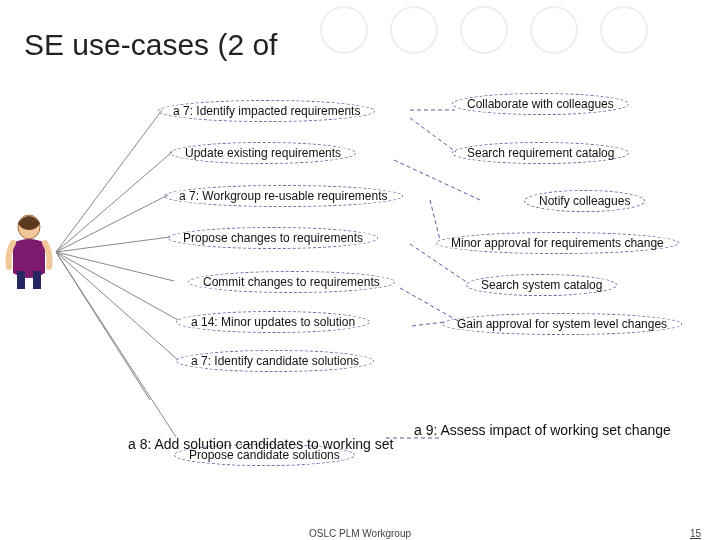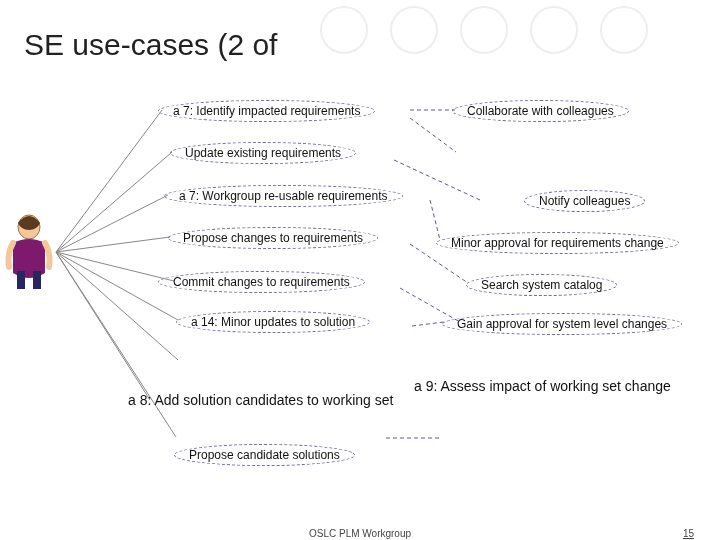--- a/index.html
+++ b/index.html
@@ -61,37 +61,38 @@
     stroke: #5a5aa0;
     stroke-width: 1;
     stroke-dasharray: 4 3;
   }
   .lines line.solid { stroke-dasharray: none; stroke: #888; }
   .plain {
     position: absolute;
     font-size: 14px;
     color: #111;
     white-space: nowrap;
+    margin-top: 44px;
   }
   .footer {
     position: absolute;
     left: 0;
     bottom: 12px;
     width: 100%;
     font-size: 10px;
     color: #444;
   }
   .footer .mid {
     position: absolute;
     left: 50%;
     transform: translateX(-50%);
   }
   .footer .num {
     position: absolute;
-    right: 26px;
+    right: 19px;
     text-decoration: underline;
   }
 </style>
 </head>
 <body>
 
 <div class="slide">
 
   <div class="deco-circle" style="left:320px"></div>
   <div class="deco-circle" style="left:390px"></div>
@@ -132,25 +133,27 @@
       <path d="M44 30 q6 10 4 24" stroke="#f2c89a" stroke-width="6" fill="none" stroke-linecap="round"></path>
       <rect x="16" y="58" width="8" height="18" fill="#262660"></rect>
       <rect x="32" y="58" width="8" height="18" fill="#262660"></rect>
     </svg>
   </div>
 
   <div class="bubble" style="left:158px; top:100px">a 7: Identify impacted requirements</div>
   <div class="bubble" style="left:170px; top:142px">Update existing requirements</div>
   <div class="bubble" style="left:164px; top:185px">a 7: Workgroup re-usable requirements</div>
   <div class="bubble" style="left:168px; top:227px">Propose changes to requirements</div>
-  <div class="bubble" style="left:158px; top:271px">Commit changes to requirements</div>
+  <div class="bubble" style="left:188px; top:271px">Commit changes to requirements</div>
   <div class="bubble" style="left:176px; top:311px">a 14: Minor updates to solution</div>
+  <div class="bubble" style="left:176px; top:350px">a 7: Identify candidate solutions</div>
   <div class="bubble" style="left:174px; top:444px">Propose candidate solutions</div>
 
-  <div class="bubble" style="left:452px; top:100px">Collaborate with colleagues</div>
+  <div class="bubble" style="left:452px; top:93px">Collaborate with colleagues</div>
+  <div class="bubble" style="left:452px; top:142px">Search requirement catalog</div>
   <div class="bubble" style="left:524px; top:190px">Notify colleagues</div>
   <div class="bubble" style="left:436px; top:232px">Minor approval for requirements change</div>
   <div class="bubble" style="left:466px; top:274px">Search system catalog</div>
   <div class="bubble" style="left:442px; top:313px">Gain approval for system level changes</div>
 
   <div class="plain" style="left:128px; top:392px">a 8: Add solution candidates to working set</div>
   <div class="plain" style="left:414px; top:378px">a 9: Assess impact of working set change</div>
 
   <div class="footer">
     <span class="mid">OSLC PLM Workgroup</span>

